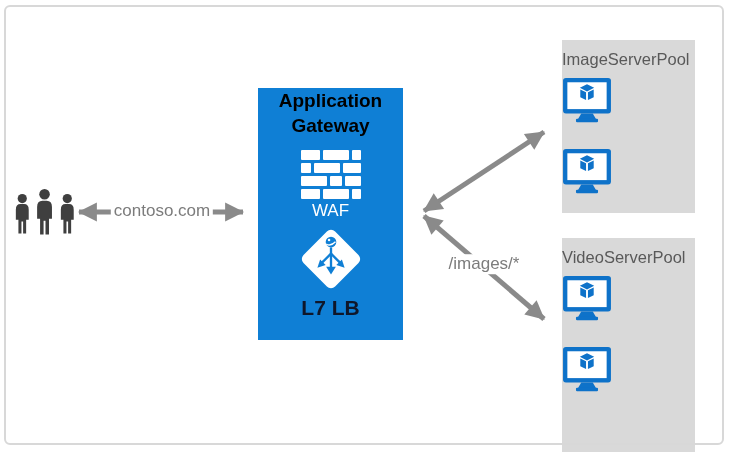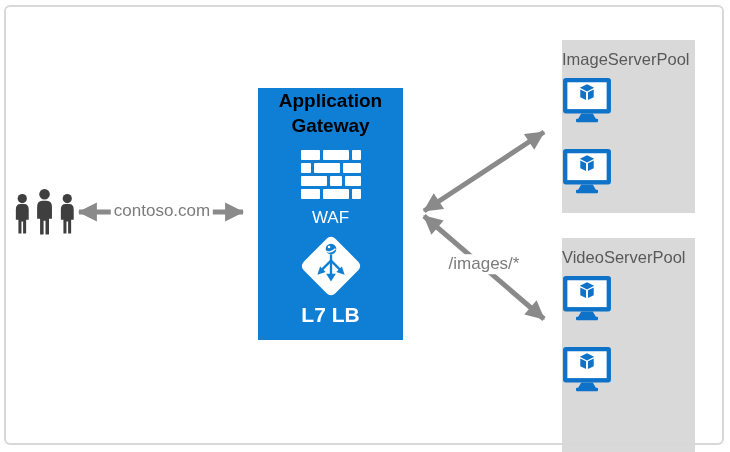--- a/index.html
+++ b/index.html
@@ -26,26 +26,26 @@
   .person-fill{fill:var(--users-icon);}
 
   .float-label{position:absolute;transform:translate(-50%,-50%);background:#ffffff;
     padding:0 3px;font-size:17px;color:var(--label-text);white-space:nowrap;line-height:1.15;}
 
   .gateway{position:absolute;left:258px;top:88px;width:145px;height:252px;
     background:var(--gateway-blue);box-sizing:border-box;display:flex;flex-direction:column;align-items:center;}
   .gw-title{width:120px;text-align:center;color:#000000;font-size:19px;line-height:25px;font-weight:600;}
   .waf-icon{margin-top:12px;width:60px;height:50px;}
   .brick-fill{fill:#ffffff;}
-  .waf-label{margin-top:9px;color:#ffffff;font-size:17px;line-height:18px;}
+  .waf-label{margin-top:2px;color:#ffffff;font-size:17px;line-height:18px;}
   .lb-icon{margin-top:5px;width:68px;height:68px;}
   .lb-diamond{fill:#ffffff;}
   .lb-glyph-fill{fill:var(--gateway-blue);}
   .lb-glyph-stroke{stroke:var(--gateway-blue);fill:none;}
-  .lb-label{margin-top:3px;color:#ffffff;font-size:21px;font-weight:600;}
+  .lb-label{margin-top:3px;color:#0f172a;font-size:21px;font-weight:600;}
 
   .pool{position:absolute;left:562px;width:133px;background:var(--pool-bg);
     display:flex;flex-direction:column;align-items:flex-start;}
   .pool-images{top:40px;height:173px;}
   .pool-video{top:238px;height:224px;}
   .pool-title{margin-top:9px;font-size:16.5px;line-height:20px;color:var(--pool-title);white-space:nowrap;}
   .monitors{margin-top:8px;display:flex;flex-direction:column;align-items:center;gap:25px;}
   .monitor-frame{fill:var(--monitor-blue);}
   .monitor-screen{fill:#ffffff;}
   .cube-fill{fill:var(--monitor-blue);}

